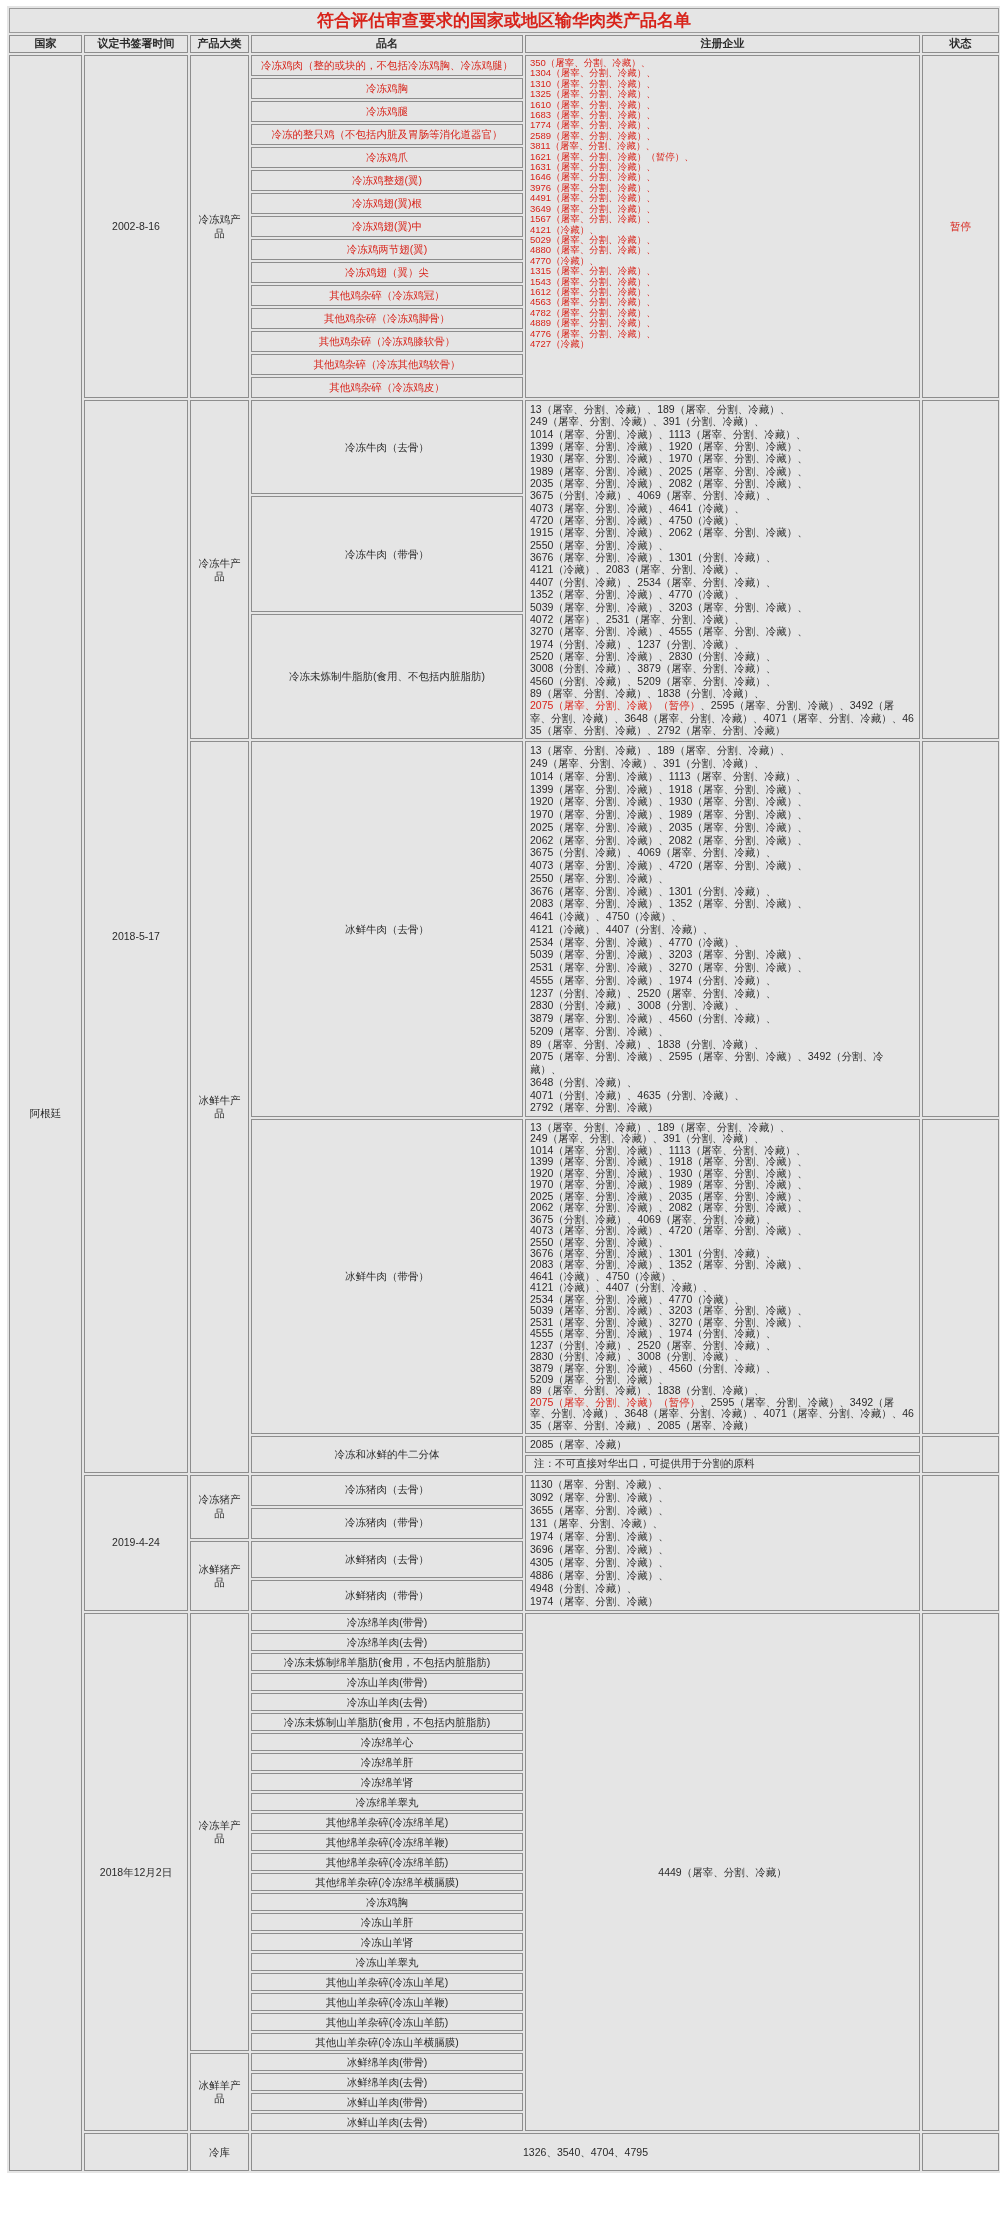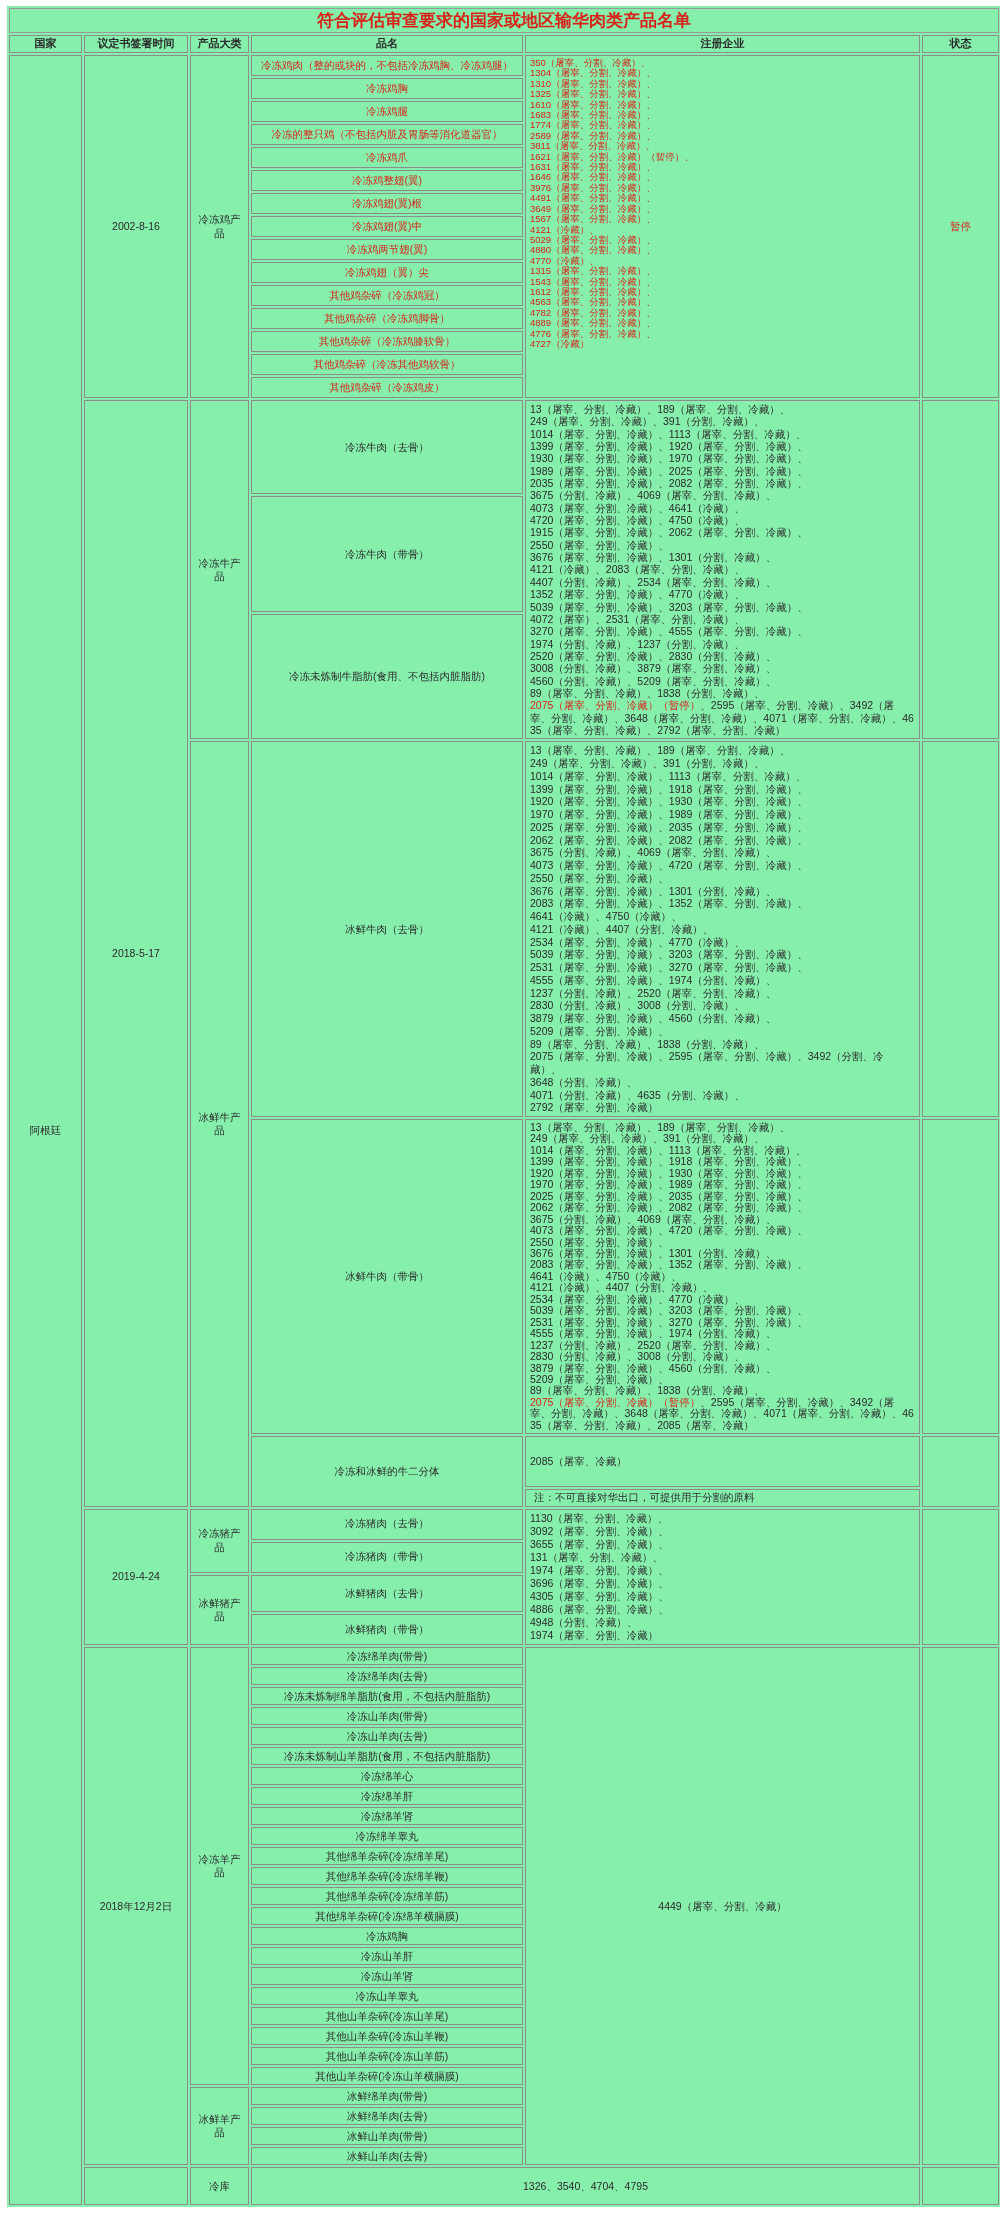--- a/index.html
+++ b/index.html
@@ -1,34 +1,34 @@
 <!DOCTYPE html>
 <html><head>
 <meta charset="utf-8">
 <style>
   html,body{margin:0;padding:0;background:#ffffff;}
   body{font-family:"Liberation Sans","DejaVu Sans",sans-serif;color:#2a2a2a;}
   .page{width:1000px;height:2220px;box-sizing:border-box;padding:6px 7px;}
-  table.main{width:986px;table-layout:fixed;border-collapse:separate;border-spacing:2px;background:#86efac;}
+  table.main{width:986px;table-layout:fixed;border-collapse:separate;border-spacing:2px;background:#e5e5e5;}
   td{border:1px solid #8d8d8d;box-sizing:border-box;font-size:10.5px;vertical-align:middle;
      text-align:center;padding:1px 3px;overflow:hidden;line-height:1.25;}
   td.title-cell{font-size:17px;font-weight:bold;color:#d8231a;border-color:#9a9a9a;}
   td.hdr{font-weight:bold;font-size:11px;}
   .red{color:#d8231a;}
   td.pname{font-size:10.5px;}
   td.pname.red{color:#d8231a;}
   td.ent{vertical-align:top;text-align:left;padding:2px 4px;}
   td.ent-ck{font-size:9.5px;line-height:10.4px;color:#d8231a;margin-top:36px;}
   td.ent-fb{font-size:10.5px;line-height:12.35px;}
   td.ent-c1{font-size:10.5px;line-height:12.75px;}
   td.ent-c2{font-size:10.5px;line-height:11.45px;}
   td.ent-pk{font-size:10.5px;line-height:13.1px;margin-top:39px;}
   td.ent-mid{vertical-align:middle;text-align:center;padding:2px 4px;}
   td.note-cell{text-align:left;font-size:10.5px;padding:1px 8px;}
-  td.half-ent{text-align:left;font-size:10.5px;padding:18px 4px;}
+  td.half-ent{text-align:left;font-size:10.5px;padding:1px 4px;}
   .flow{word-break:break-all;}
   
   tr.h-t{height:22px;} tr.h-h{height:16px;}
   tr.h-ck{height:21px;}
   tr.h-b1{height:93px;} tr.h-b2{height:114px;} tr.h-b3{height:123px;}
   tr.h-c1{height:358px;} tr.h-c2{height:310px;} tr.h-c3{height:15px;margin-top:36px;} tr.h-c4{height:14px;}
   tr.h-p{height:31px;}
   tr.h-s{height:18px;}
   tr.h-bot{height:38px;}
 </style>

